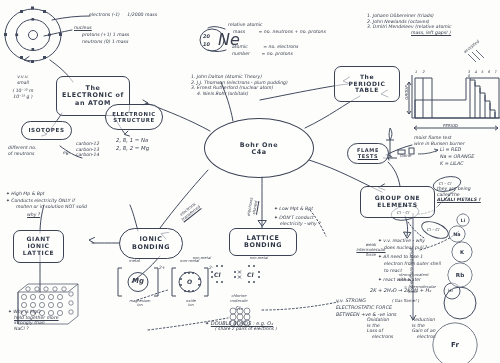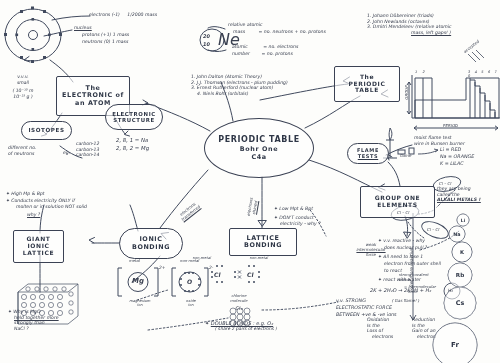--- a/index.html
+++ b/index.html
@@ -11,21 +11,21 @@
     overflow:hidden;
     position:relative;
   }
   #sheet{position:absolute;inset:0;width:500px;height:363px;}
   svg.layer{position:absolute;left:0;top:0;width:500px;height:363px;pointer-events:none;}
   .node{
     position:absolute;display:flex;align-items:center;justify-content:center;
     text-align:center;font-weight:700;color:#2f3747;
     letter-spacing:.6px;line-height:1.15;
   }
-  .box{border:1.6px solid #3b4254;border-radius:2px;background:rgba(255,255,255,.6);}
+  .box{border:1.6px solid #3b4254;border-radius:7px;background:rgba(255,255,255,.6);}
   .oval{border:1.6px solid #3b4254;border-radius:50%/50%;background:rgba(255,255,255,.6);}
   .pill{border:1.4px solid #3b4254;border-radius:40px;background:rgba(255,255,255,.6);}
   .u{text-decoration:underline;}
   .el-circ{position:absolute;border:1.3px solid #3b4254;border-radius:50%;
            display:flex;align-items:center;justify-content:center;
            font-size:5px;font-weight:700;color:#2f3747;background:rgba(255,255,255,.55);}
   .note{position:absolute;font-size:4.6px;line-height:1.25;font-style:italic;}
   .bullet{position:absolute;font-size:4.6px;line-height:1.45;font-style:italic;}
 </style>
 </head>
@@ -271,21 +271,20 @@
   <div class="node pill" style="left:105px;top:104px;width:56px;height:24px;flex-direction:column;font-size:5.4px;">
     <span>ELECTRONIC</span>
     <span>STRUCTURE</span>
   </div>
 
   <div class="node pill" style="left:21px;top:121px;width:49px;height:17px;font-size:5.6px;">
     <span>ISOTOPES</span>
   </div>
 
   <div class="node oval" style="left:204px;top:118px;width:108px;height:58px;flex-direction:column;font-size:8px;">
-    <span>PERIODIC  TABLE</span>
     <span style="font-size:6.4px;margin-top:2px;">Bohr  One</span>
     <span style="font-size:6.4px;">C4a</span>
   </div>
 
   <div class="node box" style="left:334px;top:66px;width:64px;height:34px;flex-direction:column;font-size:6px;">
     <span>The</span>
     <span>PERIODIC</span>
     <span>TABLE</span>
   </div>
 
@@ -502,23 +501,20 @@
   </div>
   <div class="el-circ" style="left:449px;top:226px;width:16px;height:16px;border:none;font-size:4.8px;">
     <span>Na</span>
   </div>
   <div class="el-circ" style="left:452px;top:242px;width:20px;height:20px;border:none;font-size:5.2px;">
     <span>K</span>
   </div>
   <div class="el-circ" style="left:448px;top:263px;width:24px;height:24px;border:none;font-size:5.6px;">
     <span>Rb</span>
   </div>
-  <div class="el-circ" style="left:444px;top:287px;width:32px;height:32px;border:none;font-size:6.4px;">
-    <span>Cs</span>
-  </div>
   <div class="el-circ" style="left:433px;top:323px;width:44px;height:44px;border:none;font-size:7px;">
     <span>Fr</span>
   </div>
 
   <div class="note" style="left:448px;top:288px;font-size:4.4px;">
     <span>H₂</span>
   </div>
 
   <div class="bullet" style="left:6px;top:191px;width:150px;">
     <div>

